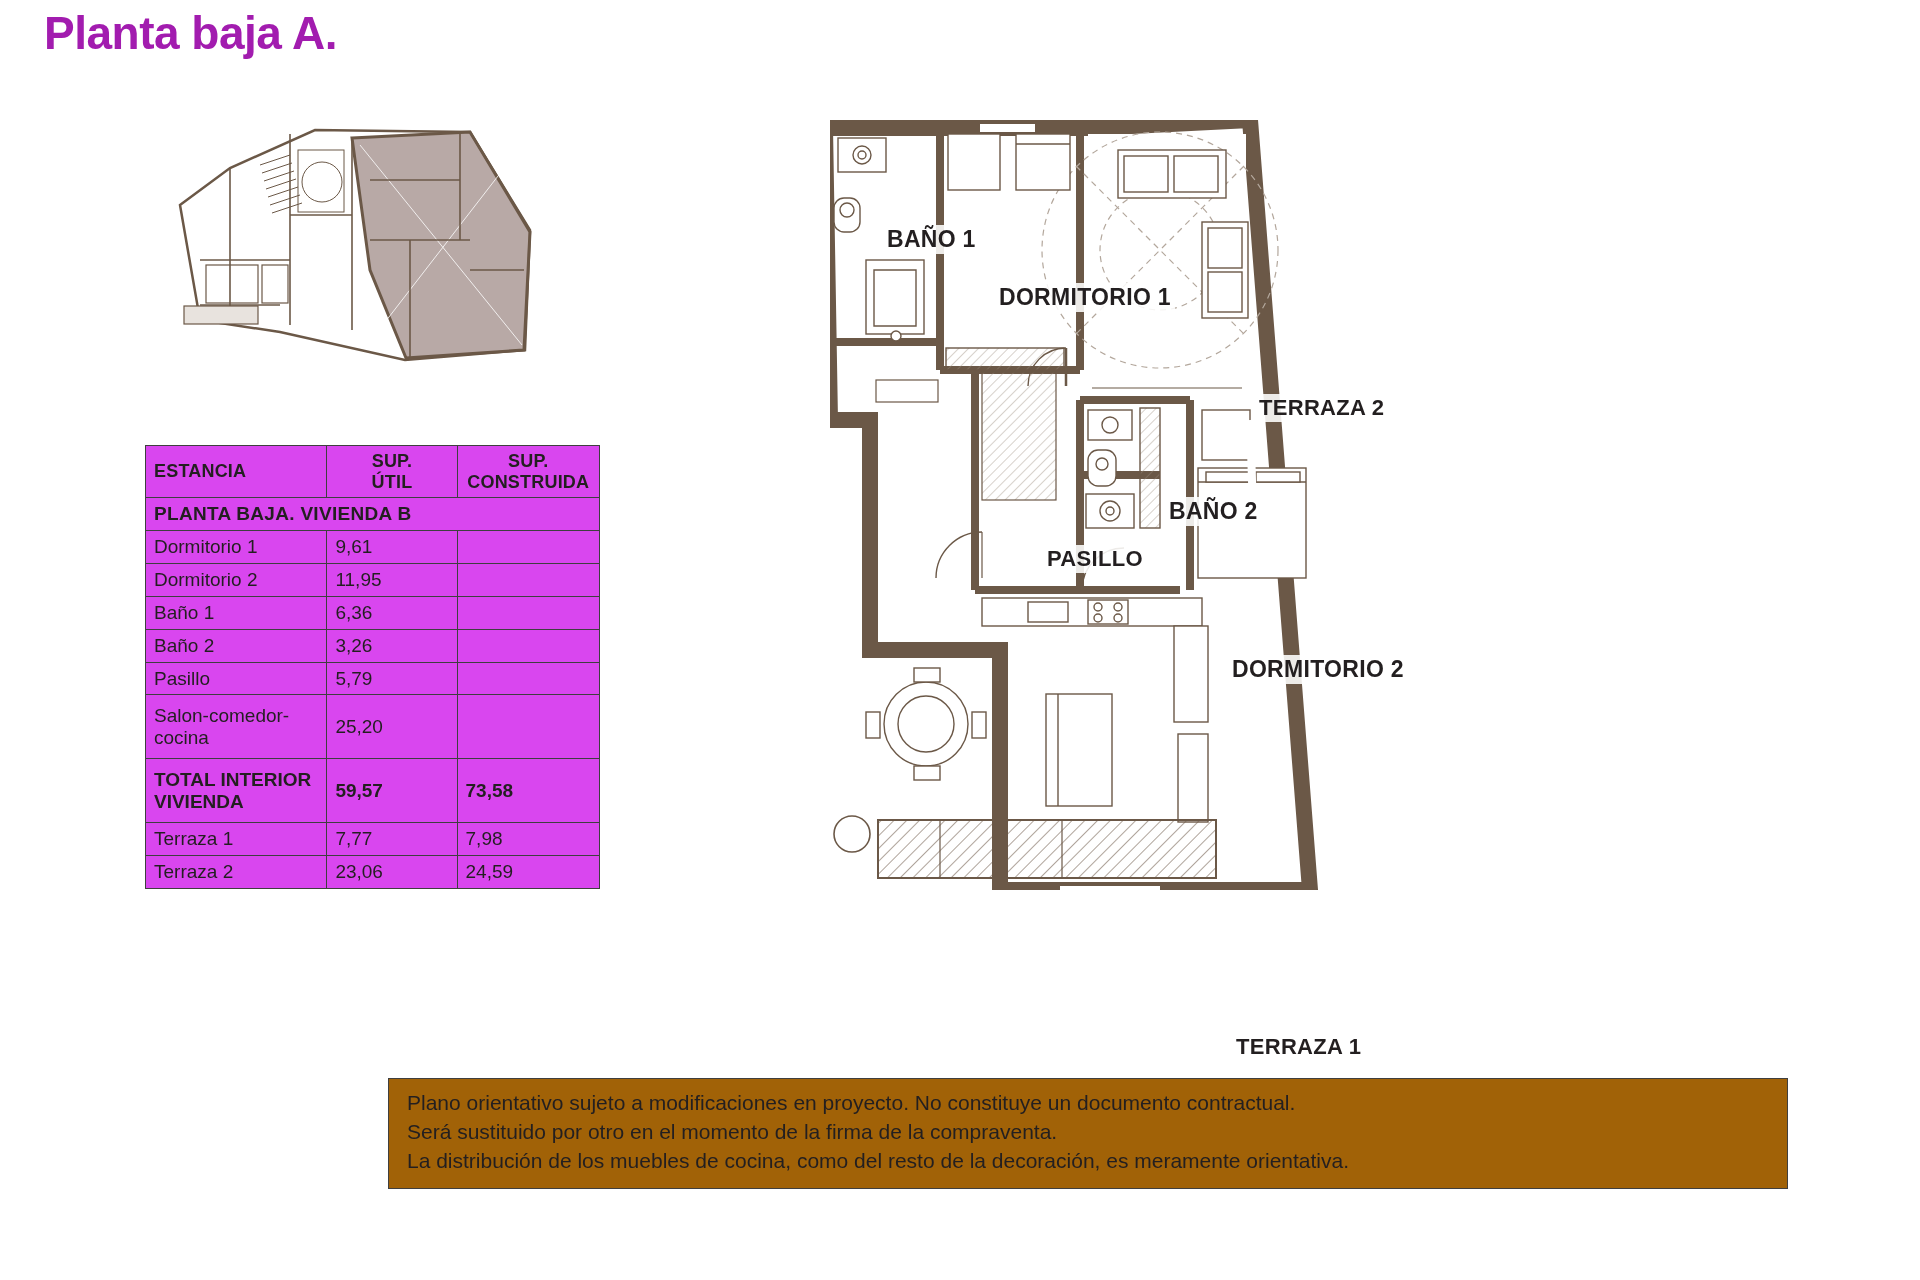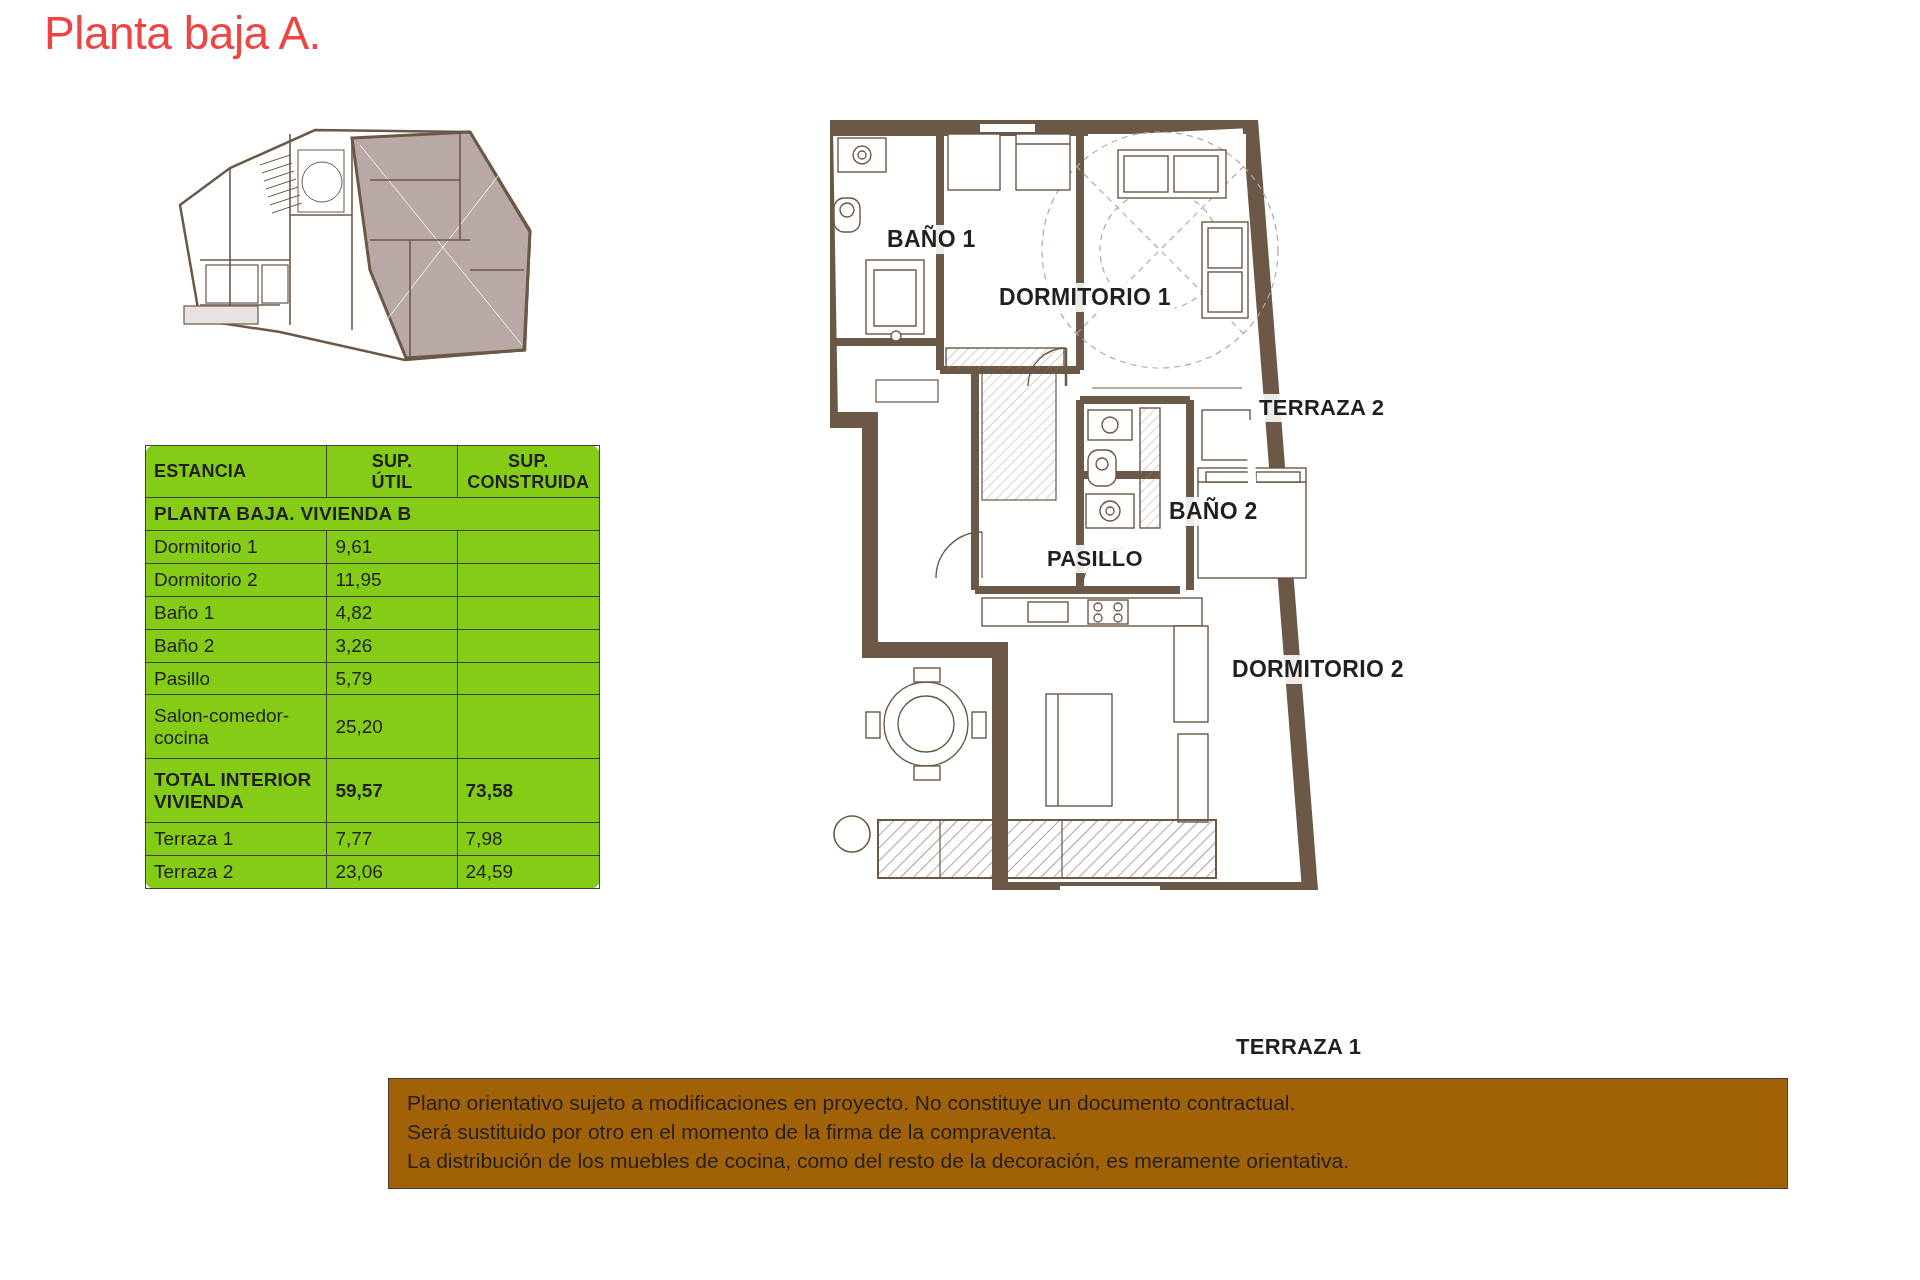--- a/index.html
+++ b/index.html
@@ -21,44 +21,43 @@
     width: 1920px;
     height: 1280px;
   }
 
   
   #title {
     position: absolute;
     left: 44px;
     top: 6px;
     font-size: 46px;
-    font-weight: normal;
+    font-weight: bold;
     letter-spacing: -0.5px;
-    color: #ef4444;
+    color: #a21caf;
   }
 
   
   #keyplan {
     position: absolute;
     left: 170px;
     top: 120px;
     width: 380px;
     height: 250px;
   }
 
   
   #areas-table {
     position: absolute;
     left: 145px;
     top: 445px;
     width: 455px;
     border-collapse: collapse;
     font-size: 19px;
-    background: #84cc16;
-    border-radius: 10px;
+    background: #d946ef;
   }
   #areas-table td, #areas-table th {
     border: 1.6px solid #3f3f3f;
     padding: 5px 8px;
     vertical-align: middle;
     font-weight: normal;
     line-height: 1.15;
   }
   #areas-table .hdr {
     text-align: center;
@@ -195,21 +194,21 @@
         <td class="num">9,61</td>
         <td class="num"></td>
       </tr>
       <tr>
         <td class="name">Dormitorio 2</td>
         <td class="num">11,95</td>
         <td class="num"></td>
       </tr>
       <tr>
         <td class="name">Baño 1</td>
-        <td class="num">4,82</td>
+        <td class="num">6,36</td>
         <td class="num"></td>
       </tr>
       <tr>
         <td class="name">Baño 2</td>
         <td class="num">3,26</td>
         <td class="num"></td>
       </tr>
       <tr>
         <td class="name">Pasillo</td>
         <td class="num">5,79</td>

